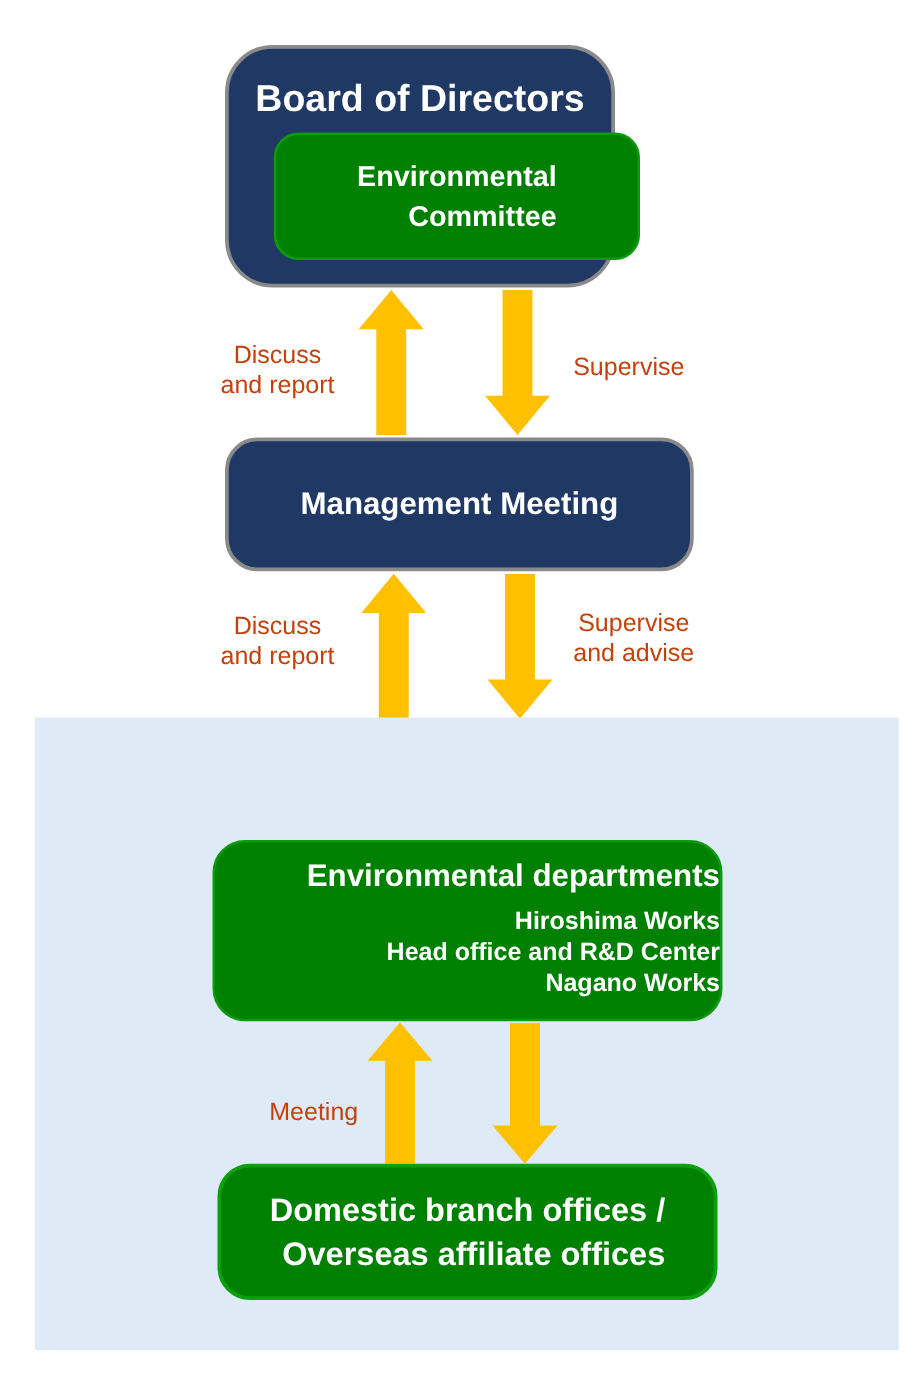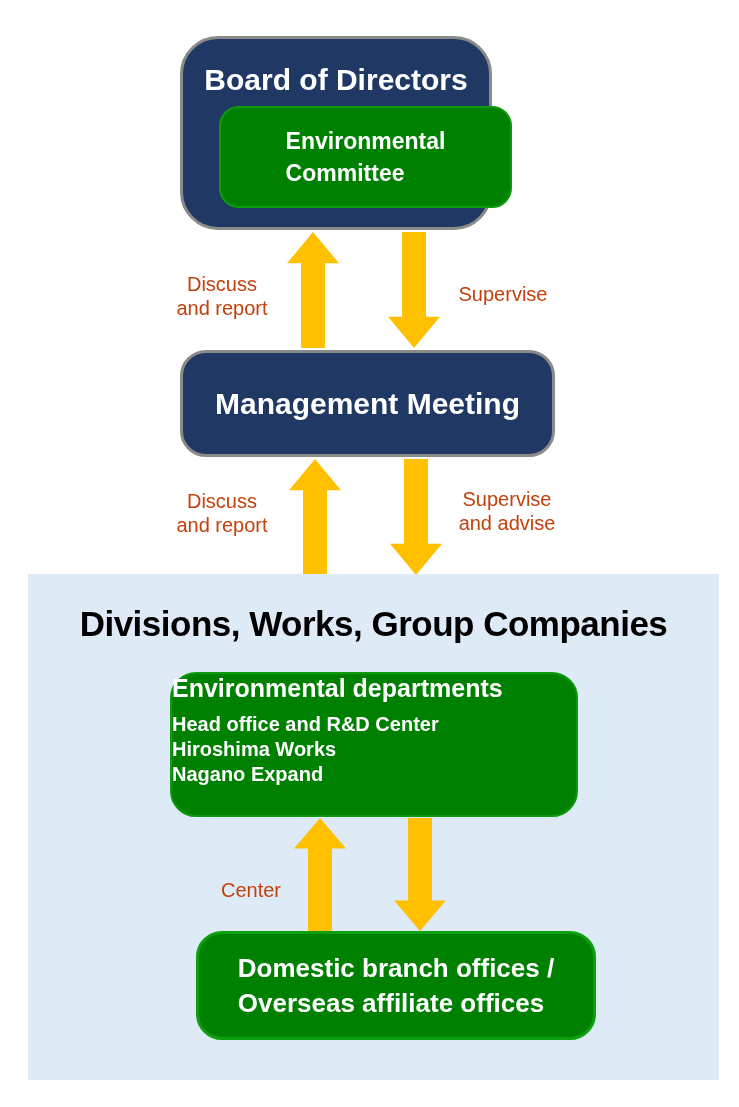--- a/index.html
+++ b/index.html
@@ -18,21 +18,21 @@
     border-radius: 38px;
     box-sizing: border-box;
   }
   .green-box {
     position: absolute;
     background: #008000;
     border: 2px solid #0D9A0D;
     border-radius: 22px;
     box-sizing: border-box;
     color: #ffffff;
-    text-align: left;
+    text-align: right;
   }
   .white-title {
     color: #ffffff;
     font-weight: bold;
     text-align: center;
   }
   .flow-label {
     position: absolute;
     font-size: 20px;
     line-height: 24px;
@@ -67,52 +67,52 @@
   #f1-down { left: 388px; top: 232px; height: 116px; }
   #f1-up-label   { left: 152px; top: 272px; width: 140px; }
   #f1-down-label { left: 443px; top: 282px; width: 120px; }
 
   
   #management-box {
     left: 180px; top: 350px; width: 375px; height: 107px;
     border-radius: 26px;
     display: flex; align-items: center; justify-content: center;
   }
-  #management-title { font-size: 30px; }
+  #management-title { font-size: 25px; }
 
   
   #f2-up   { left: 289px; top: 459px; height: 116px; }
   #f2-down { left: 390px; top: 459px; height: 116px; }
   #f2-up-label   { left: 152px; top: 489px; width: 140px; }
   #f2-down-label { left: 437px; top: 487px; width: 140px; }
 
   
   #divisions-panel {
     position: absolute;
     left: 28px; top: 574px; width: 691px; height: 506px;
     background: #DEEBF7;
   }
   #panel-title {
     position: absolute; left: 0; right: 0; top: 30px;
     font-size: 35px; font-weight: bold; color: #000000;
     text-align: center; white-space: nowrap; letter-spacing: -0.5px;
   }
 
   #env-dept-box { left: 142px; top: 98px; width: 408px; height: 145px; border-radius: 26px; }
-  #env-dept-title { font-size: 25px; font-weight: bold; }
+  #env-dept-title { margin-top: 13px; font-size: 25px; font-weight: bold; }
   #env-dept-items { margin-top: 9px; font-size: 20px; font-weight: bold; line-height: 25px; }
 
   
   #f3-up   { left: 266px; top: 244px; height: 113px; }
   #f3-down { left: 366px; top: 244px; height: 113px; }
   #f3-up-label   { left: 163px; top: 304px; width: 120px; }
   #f3-down-label { left: 409px; top: 281px; width: 140px; }
 
   #offices-box {
-    left: 168px; top: 357px; width: 400px; height: 109px;
+    left: 146px; top: 357px; width: 400px; height: 109px;
     border: 3px solid #0CA00C; border-radius: 26px;
     display: flex; align-items: center; justify-content: center;
   }
   #offices-label { font-size: 26px; font-weight: bold; line-height: 35px; white-space: pre-line; }
 </style>
 </head>
 <body>
 
 <div class="canvas">
 
@@ -135,34 +135,33 @@
   </div>
 
   <div class="arrow up" id="f2-up"></div>
   <div class="arrow down" id="f2-down"></div>
   <div class="flow-label" id="f2-up-label">Discuss
 and report</div>
   <div class="flow-label" id="f2-down-label">Supervise
 and advise</div>
 
   <div id="divisions-panel">
-    <div id="panel-title">Divisions, Works, Group Companies</div>
 
     <div class="green-box" id="env-dept-box">
       <div id="env-dept-title">Environmental departments</div>
       <div id="env-dept-items">
+        <div>Hiroshima Works</div>
         <div>Head office and R&amp;D Center</div>
-        <div>Hiroshima Works</div>
-        <div>Nagano Expand</div>
+        <div>Nagano Works</div>
       </div>
     </div>
 
     <div class="arrow up" id="f3-up"></div>
     <div class="arrow down" id="f3-down"></div>
-    <div class="flow-label" id="f3-up-label">Center</div>
+    <div class="flow-label" id="f3-up-label">Meeting</div>
 
     <div class="green-box" id="offices-box">
       <div id="offices-label">Domestic branch offices /
 Overseas affiliate offices</div>
     </div>
   </div>
 
 </div>
 
 </body></html>

